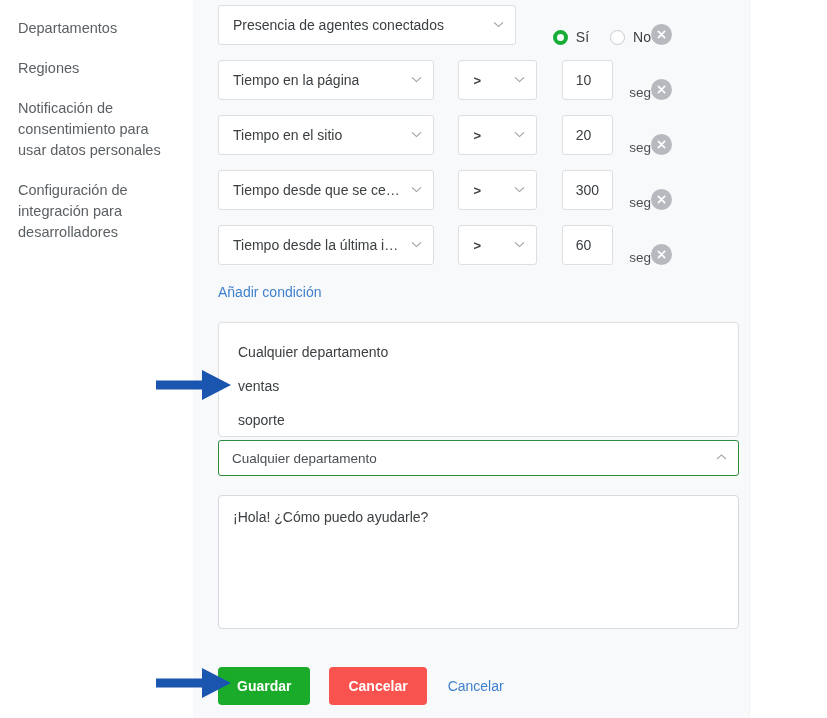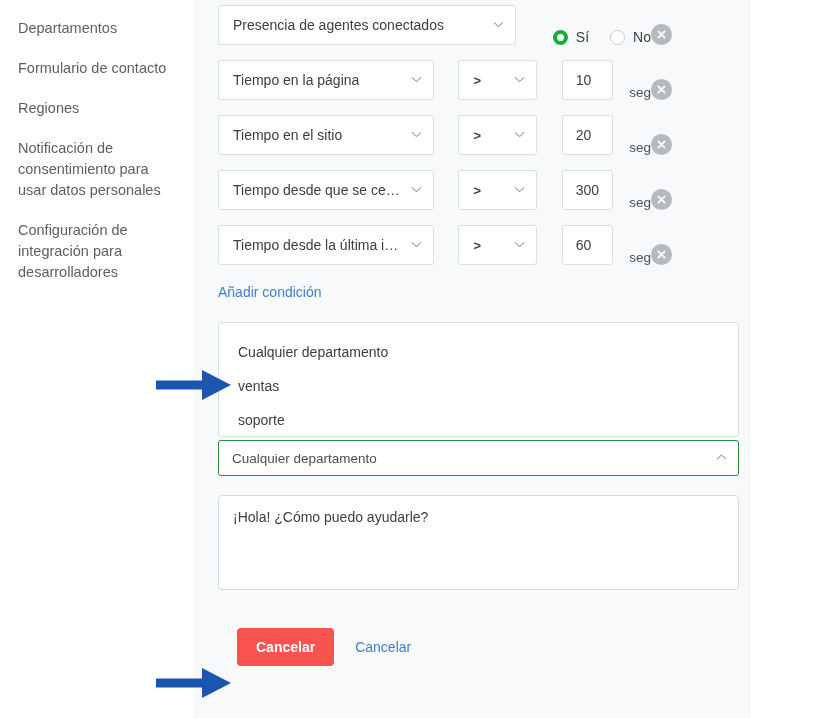--- a/index.html
+++ b/index.html
@@ -202,21 +202,21 @@
     padding-left: 13px;
     font-size: 13.5px;
     color: #4a4f54;
     cursor: pointer;
   }
 
   .textarea {
     box-sizing: border-box;
     margin: 19px 0 0 25px;
     width: 521px;
-    height: 95px;
+    height: 134px;
     background: #ffffff;
     border: 1px solid #d6d9dd;
     border-radius: 4px;
     padding: 13px 0 0 14px;
     font-size: 14px;
     color: #3c4043;
     cursor: text;
   }
 
   .actions {
@@ -262,23 +262,20 @@
 </style>
 </head>
 <body>
 
 <div class="app">
 
   <nav class="sidebar">
     <div class="sidebar-inner">
       <div class="sidebar-item">
         <span>Departamentos</span>
-      </div>
-      <div class="sidebar-item">
-        <span>Formulario de contacto</span>
       </div>
       <div class="sidebar-item">
         <span>Regiones</span>
       </div>
       <div class="sidebar-item">
         <span>Notificación de consentimiento para usar datos personales</span>
       </div>
       <div class="sidebar-item">
         <span>Configuración de integración para desarrolladores</span>
       </div>
@@ -448,20 +445,21 @@
       </span>
     </div>
 
     
     <div class="textarea">
       <span>¡Hola! ¿Cómo puedo ayudarle?</span>
     </div>
 
     
     <div class="actions">
+      <button class="btn save">Guardar</button>
       <button class="btn del">Cancelar</button>
       <button class="btn-cancel">Cancelar</button>
     </div>
 
   </main>
 
   <div class="filler"></div>
 </div>
 
 <div class="arrow" style="left:156px; top:368px;">

